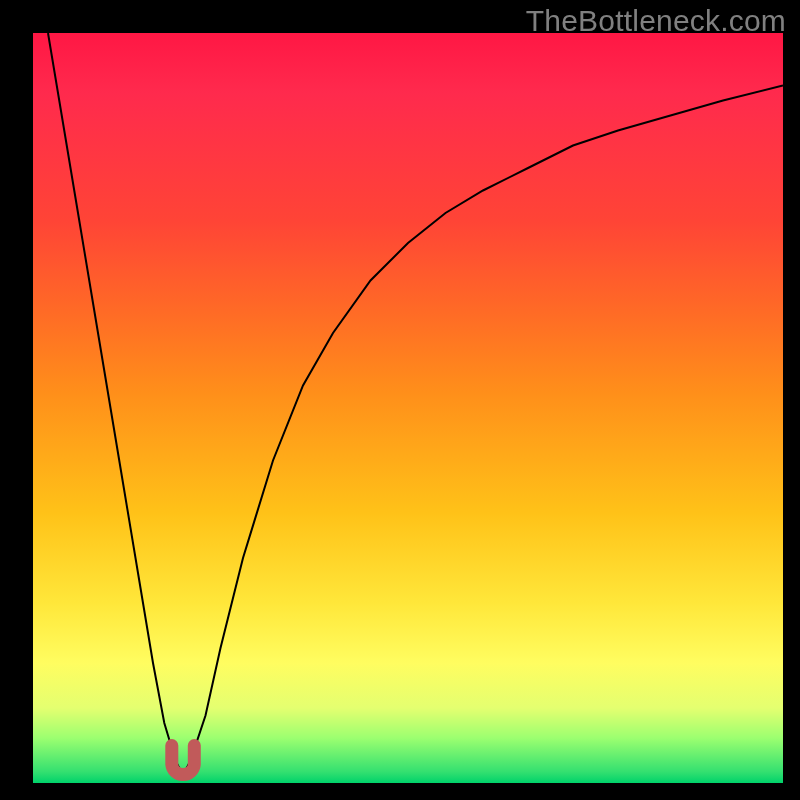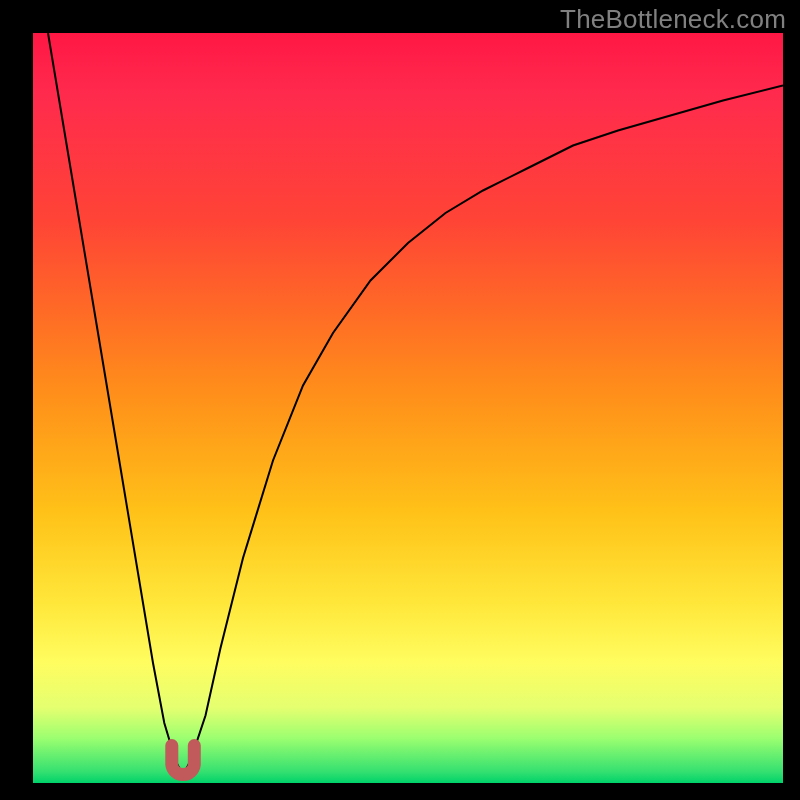--- a/index.html
+++ b/index.html
@@ -66,21 +66,21 @@
     stroke: #c15a5a;
     stroke-width: 13;
     stroke-linecap: round;
     stroke-linejoin: round;
   }
   .watermark {
     position: absolute;
     top: 4px;
     right: 14px;
     color: #808080;
-    font-size: 26px;
+    font-size: 30px;
     font-weight: 400;
     letter-spacing: 0.2px;
   }
 </style>
 </head>
 <body>
 
 <div class="frame">
 
   <div class="watermark">TheBottleneck.com</div>

